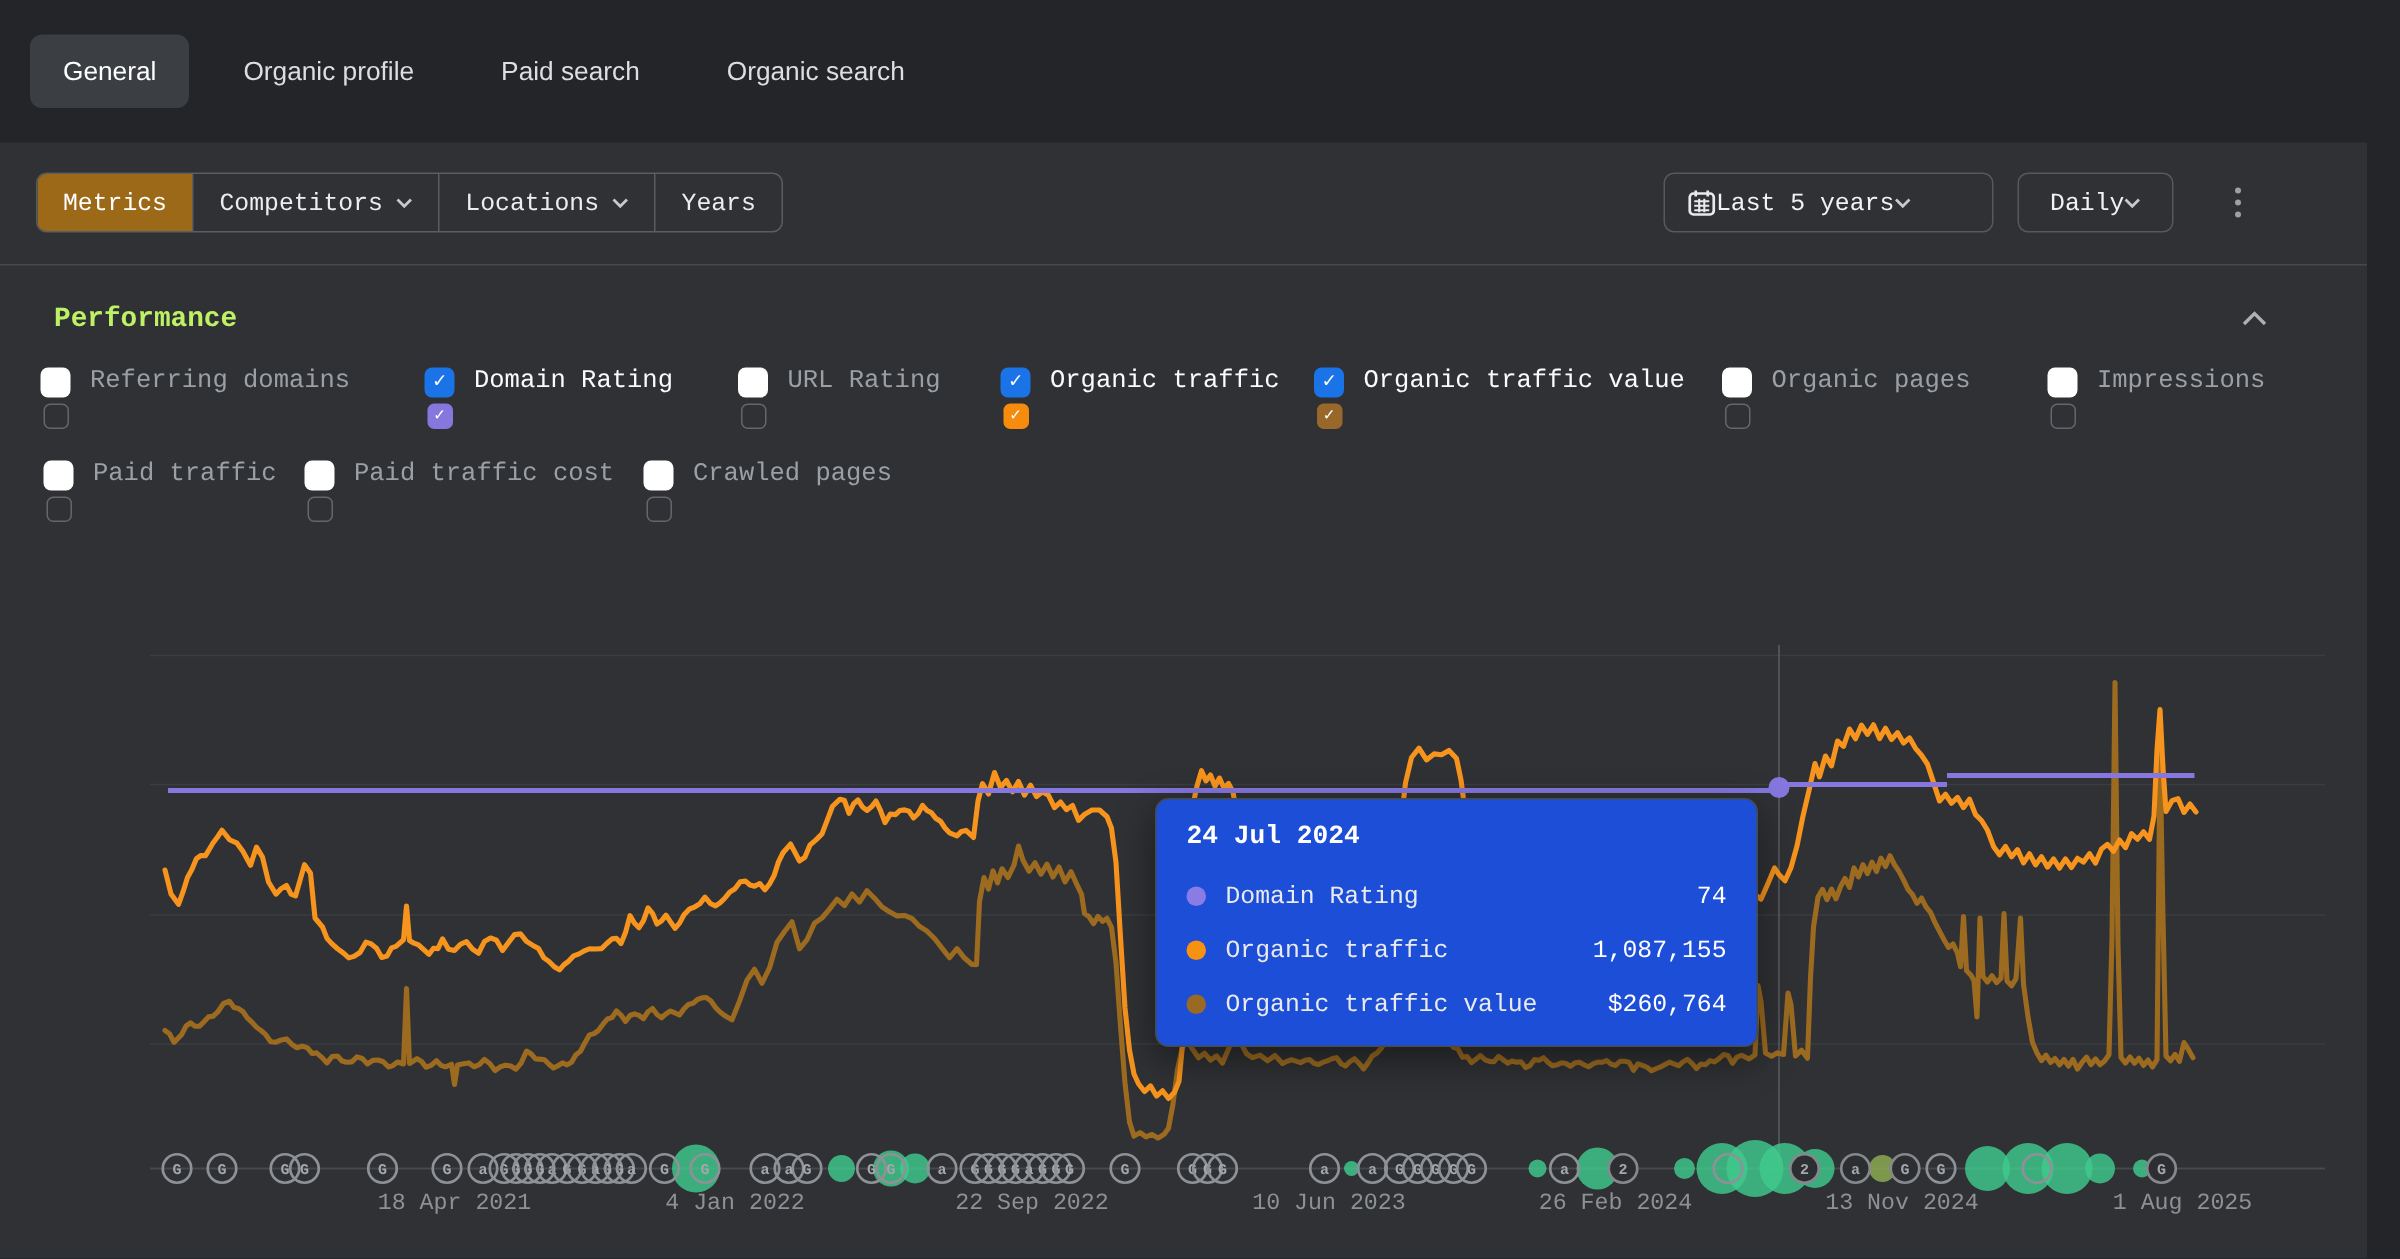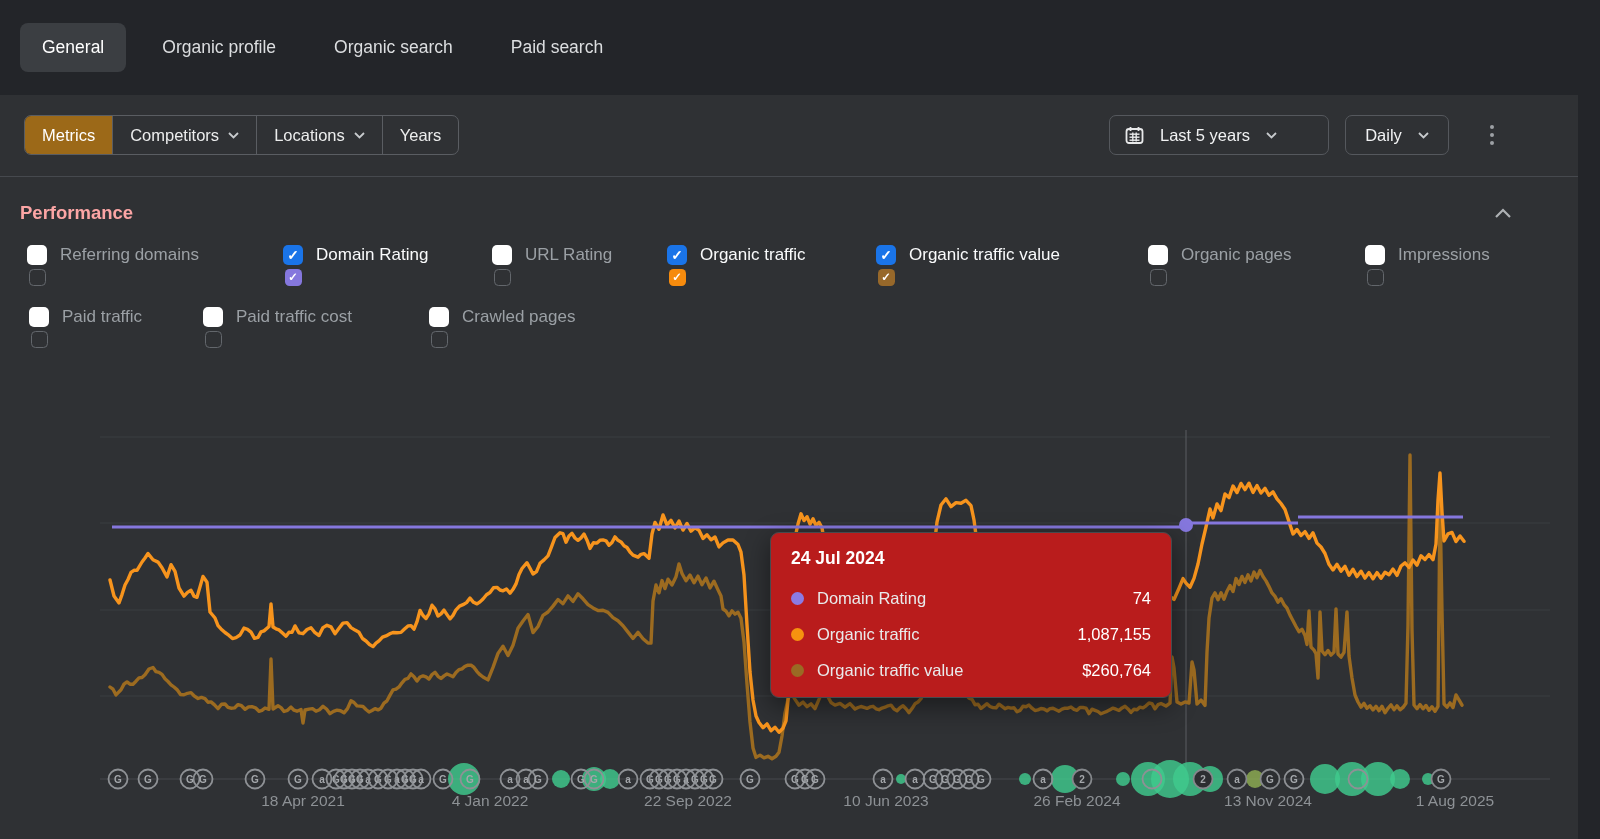--- a/index.html
+++ b/index.html
@@ -8,41 +8,41 @@
   #stage { position:relative; width:1600px; height:839px; background:#232529; }
 
   
   #tabbar { position:absolute; left:12px; top:0; width:1600px; height:95px;
             display:flex; align-items:center; padding-left:8px; }
   .tab { height:49px; line-height:49px; padding:0 22px; border-radius:8px;
          font-size:17.5px; color:#dcdee0; cursor:pointer; white-space:nowrap; margin-right:14px; }
   .tab.selected { background:#3b3e42; color:#ffffff; }
 
   
-  #content { position:absolute; left:0; top:95px; width:1578px; height:744px; background:#2f3134; }
+  #content { position:absolute; left:0; top:95px; width:1578px; height:744px; background:#2f3134;font-family:Liberation Mono, monospace; }
 
   
   #toolbar { position:relative; height:81px; }
   #seg-group { position:absolute; left:24px; top:20px; height:40px; display:flex;
                border:1px solid #5a5d62; border-radius:7px; overflow:hidden; }
   .seg { display:flex; align-items:center; gap:9px; padding:0 17px; font-size:16.5px;
          color:#eceded; border-left:1px solid #5a5d62; cursor:pointer; }
   .seg:first-child { border-left:none; }
   .seg.active { background:var(--metrics-bg); color:#fff; }
-  .btn { position:absolute; top:20px; height:40px; display:flex; align-items:center; gap:16px;
+  .btn { position:absolute; top:20px; height:40px; display:flex; align-items:center; gap:0;
          border:1px solid #55585d; border-radius:7px; padding:16px 15px; font-size:16.5px;
          color:#f1f2f3; cursor:pointer; }
   #kebab { position:absolute; left:1482px; top:26px; width:20px; height:28px; display:flex;
            flex-direction:column; align-items:center; justify-content:center; gap:3.5px; cursor:pointer; }
   #kebab i { width:4.5px; height:4.5px; border-radius:50%; background:#9da1a5; }
   .chev { width:11px; height:7px; }
   #divider { position:absolute; left:0; top:81px; width:1578px; height:1px; background:#46494e; }
 
   
-  #perf-title { position:absolute; left:20px; top:107px; font-size:18.5px; font-weight:700; color:#fca5a5; }
+  #perf-title { position:absolute; left:36px; top:107px; font-size:18.5px; font-weight:700; color:#bef264; }
   #collapse { position:absolute; left:1494px; top:110px; cursor:pointer; }
 
   #metrics { position:absolute; left:0; top:150px; width:1578px; height:130px; }
   .metric { position:absolute; }
   .m-top { display:flex; align-items:flex-start; }
   .m-cb { width:20px; height:20px; border-radius:5px; background:#ffffff; display:flex;
           align-items:center; justify-content:center; cursor:pointer; flex:0 0 20px; }
   .m-cb.checked { background:var(--blue); }
   .m-cb span { color:#fff; font-size:14px; font-weight:700; line-height:1; }
   .m-label { margin-left:13px; font-size:17px; color:#9ba0a5; white-space:nowrap; }
@@ -51,38 +51,38 @@
            border:1.5px solid #63676c; display:flex; align-items:center; justify-content:center; cursor:pointer; }
   .m-sub.filled { border:none; }
   .m-sub span { color:#fff; font-size:11.5px; font-weight:700; line-height:1; }
 
   
   #chart { position:absolute; left:0; top:325px; width:1578px; height:419px; }
   #chart svg { position:absolute; left:0; top:0; }
 
   
   #tooltip { position:absolute; left:770px; top:112px; width:402px; height:166px;
-             background:#b91c1c; border:1px solid #474a4e; border-radius:9px;
+             background:#1d4ed8; border:1px solid #474a4e; border-radius:9px;
              box-shadow:0 8px 26px rgba(0,0,0,.45); padding:15px 20px 12px 20px; }
   #tt-title { font-size:17.5px; font-weight:700; color:#ffffff; margin-bottom:11px; }
   .tt-row { display:flex; align-items:center; height:36px; }
   .tt-dot { width:13px; height:13px; border-radius:50%; margin-right:13px; flex:0 0 13px; }
   .tt-label { font-size:16.5px; color:#e9eaeb; flex:1; }
   .tt-value { font-size:16.5px; color:#ffffff; }
 </style>
 </head>
 <body>
 
 <div id="stage">
 
   <div id="tabbar">
       <div class="tab selected">General</div>
       <div class="tab">Organic profile</div>
+      <div class="tab">Paid search</div>
       <div class="tab">Organic search</div>
-      <div class="tab">Paid search</div>
     </div>
 
   <div id="content">
     <div id="toolbar">
       <div id="seg-group">
           <div class="seg active">
             <span>Metrics</span>
           </div>
           <div class="seg">
             <span>Competitors</span>

